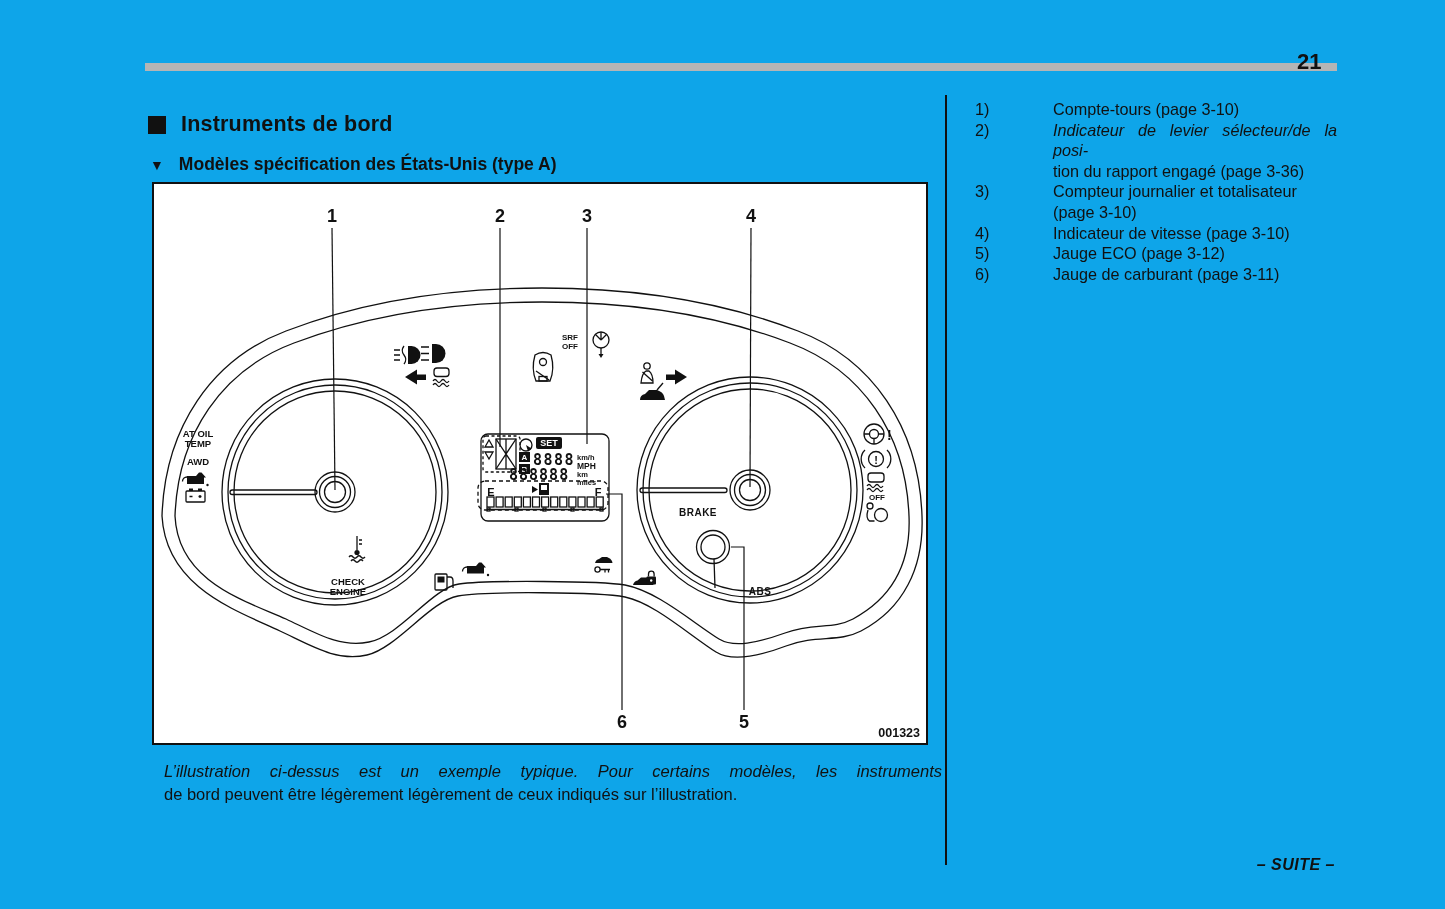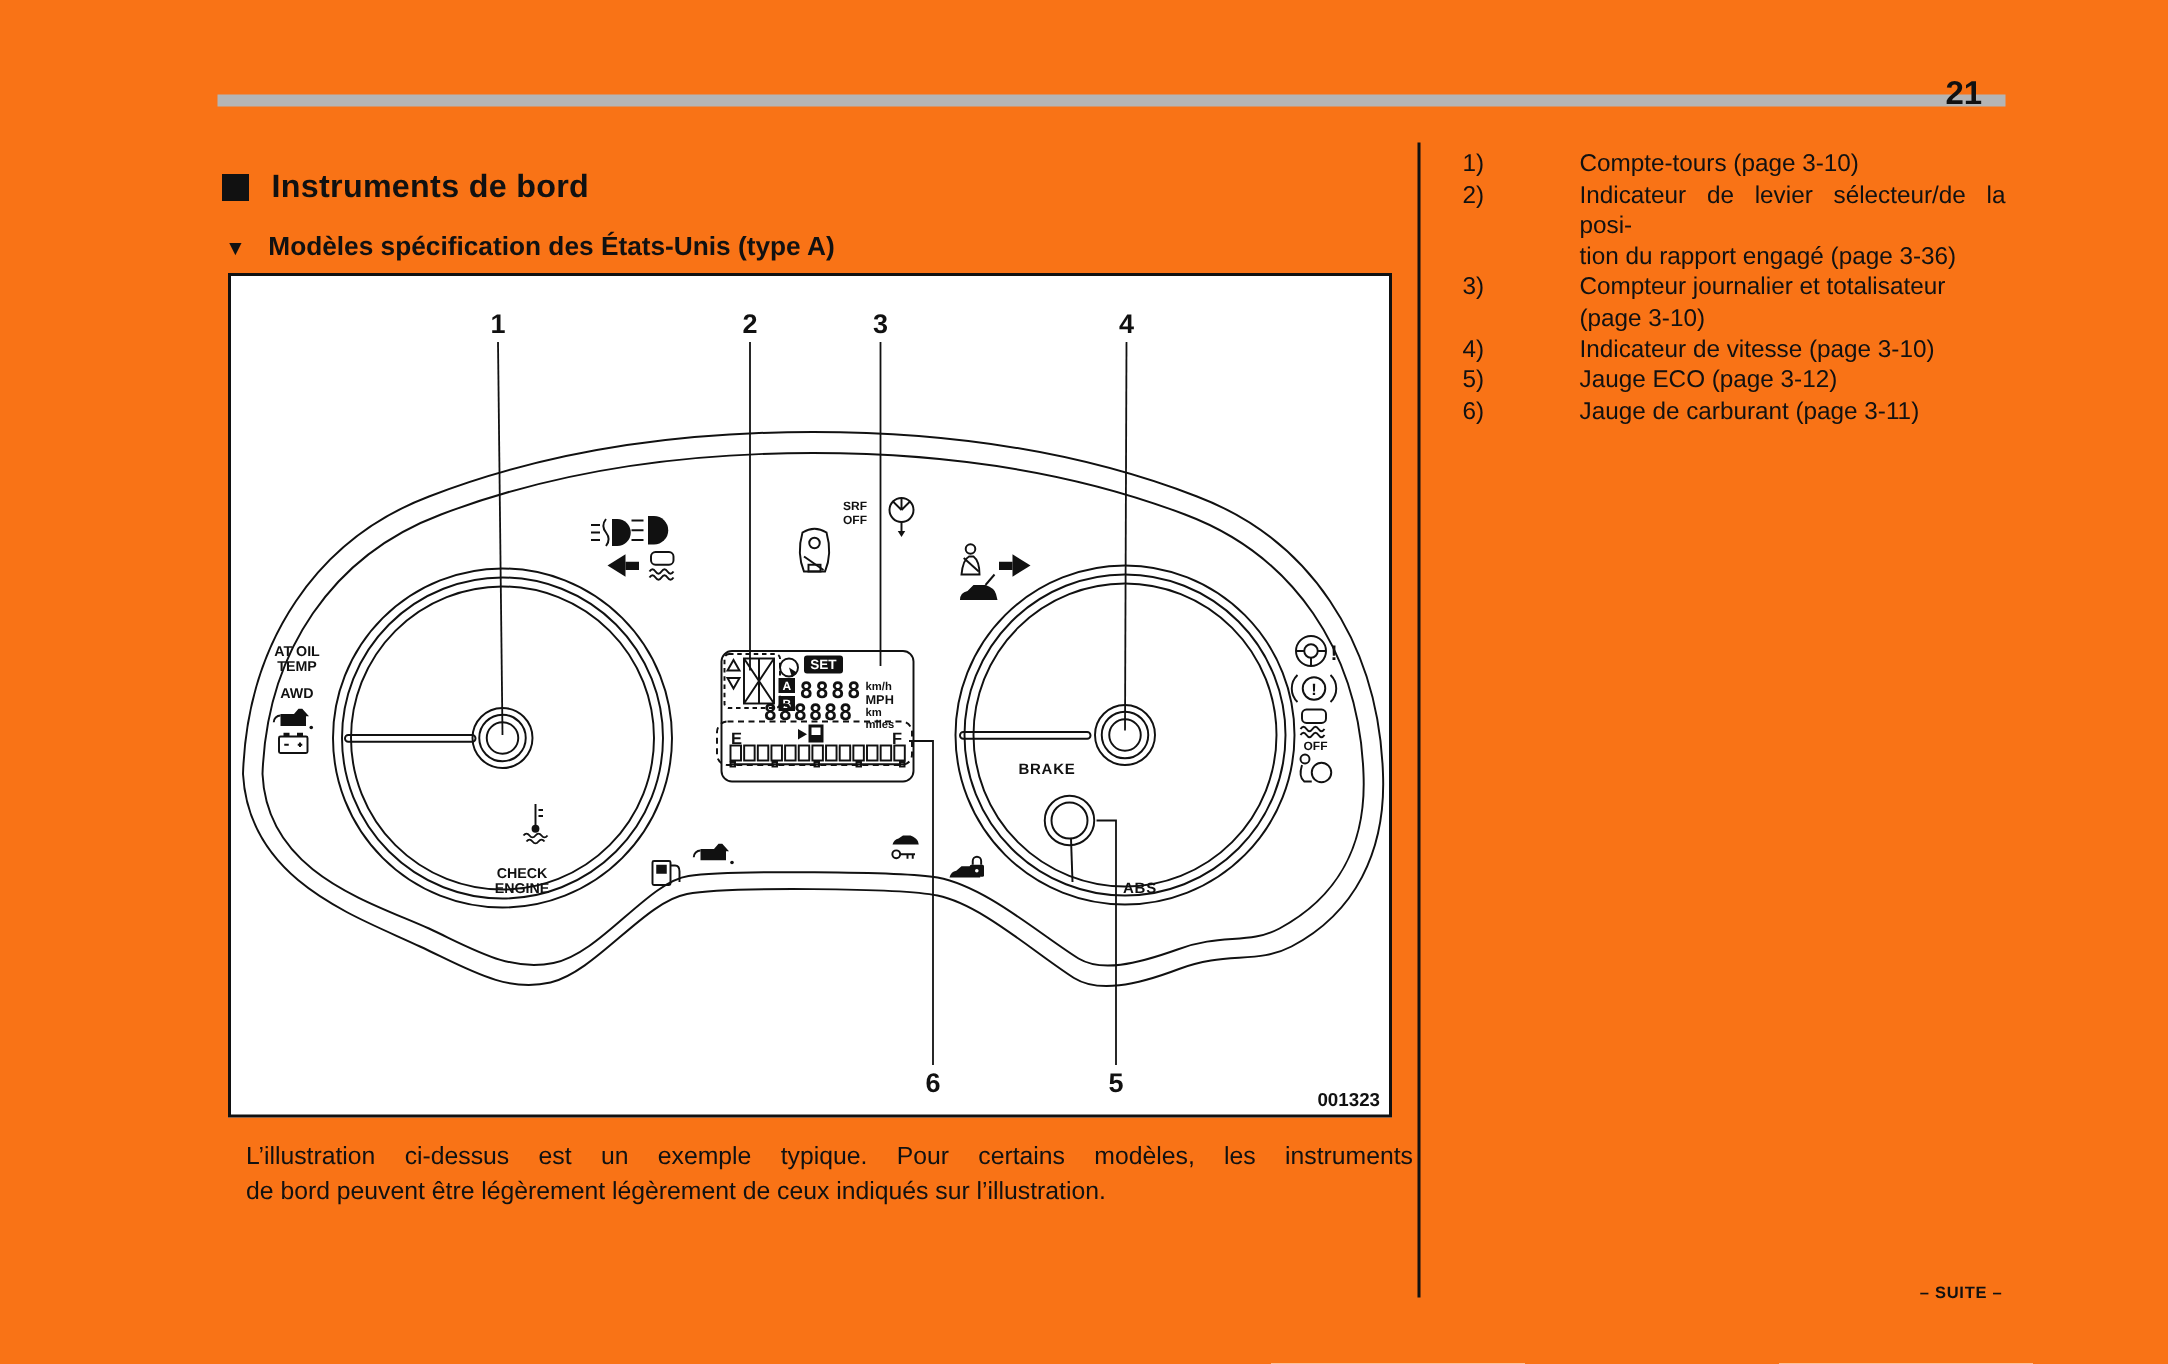--- a/index.html
+++ b/index.html
@@ -1,35 +1,35 @@
 <!DOCTYPE html>
 <html><head>
 <meta charset="utf-8">
 <style>
   html,body{margin:0;padding:0;background:#fff;}
-  #page{position:relative;width:1445px;height:909px;background:#f97316;overflow:hidden;
+  #page{position:relative;width:1445px;height:909px;background:#0ea5e9;overflow:hidden;
         font-family:"Liberation Sans",sans-serif;color:#111;}
   .bar{position:absolute;left:145px;top:63px;width:1192px;height:8px;background:#b5b5b5;}
   .pagenum{position:absolute;top:51px;left:1297px;width:40px;font-size:22px;font-weight:bold;line-height:22px;}
   .titlerow{position:absolute;left:148px;top:112px;display:flex;align-items:center;gap:15px;}
   .sq{width:18px;height:18px;background:#111;flex:none;}
   .title{font-size:21.5px;font-weight:bold;letter-spacing:.2px;}
   .subrow{position:absolute;left:150px;top:154px;display:flex;align-items:center;gap:15px;}
   .tri{font-size:14px;line-height:14px;}
   .subtitle{font-size:17.5px;font-weight:bold;}
   .figure{position:absolute;left:152px;top:182px;width:772px;height:559px;border:2px solid #111;background:#fff;}
   .caption{position:absolute;left:164px;top:760px;width:778px;font-size:16.5px;line-height:23px;}
-  .stretch{text-align:justify;text-align-last:justify;}
+  .stretch{text-align:justify;text-align-last:justify;font-style:italic;}
   .divider{position:absolute;left:945px;top:95px;width:2px;height:770px;background:#111;}
   .legend{position:absolute;left:975px;top:99px;width:362px;font-size:16.2px;line-height:20.6px;}
   .li{display:flex;}
   .num{width:38px;flex:none;}
   .lines{flex:1;margin-left:40px;}
   .footer{position:absolute;left:1145px;top:856px;width:190px;text-align:right;
-          font-size:11px;font-weight:bold;letter-spacing:.5px;}
+          font-size:16px;font-weight:bold;font-style:italic;letter-spacing:.5px;}
   svg .ln{stroke:#111;fill:none;stroke-width:1.3;}
   svg .lnf{stroke:none;fill:#111;}
   svg .ts{font-family:"Liberation Sans",sans-serif;font-weight:bold;fill:#111;}
   svg .tm{font-family:"DejaVu Sans Mono",monospace;font-weight:bold;fill:#111;}
   svg .tw{font-family:"Liberation Sans",sans-serif;font-weight:bold;fill:#fff;}
 </style>
 </head>
 <body>
 
 <div id="page">

